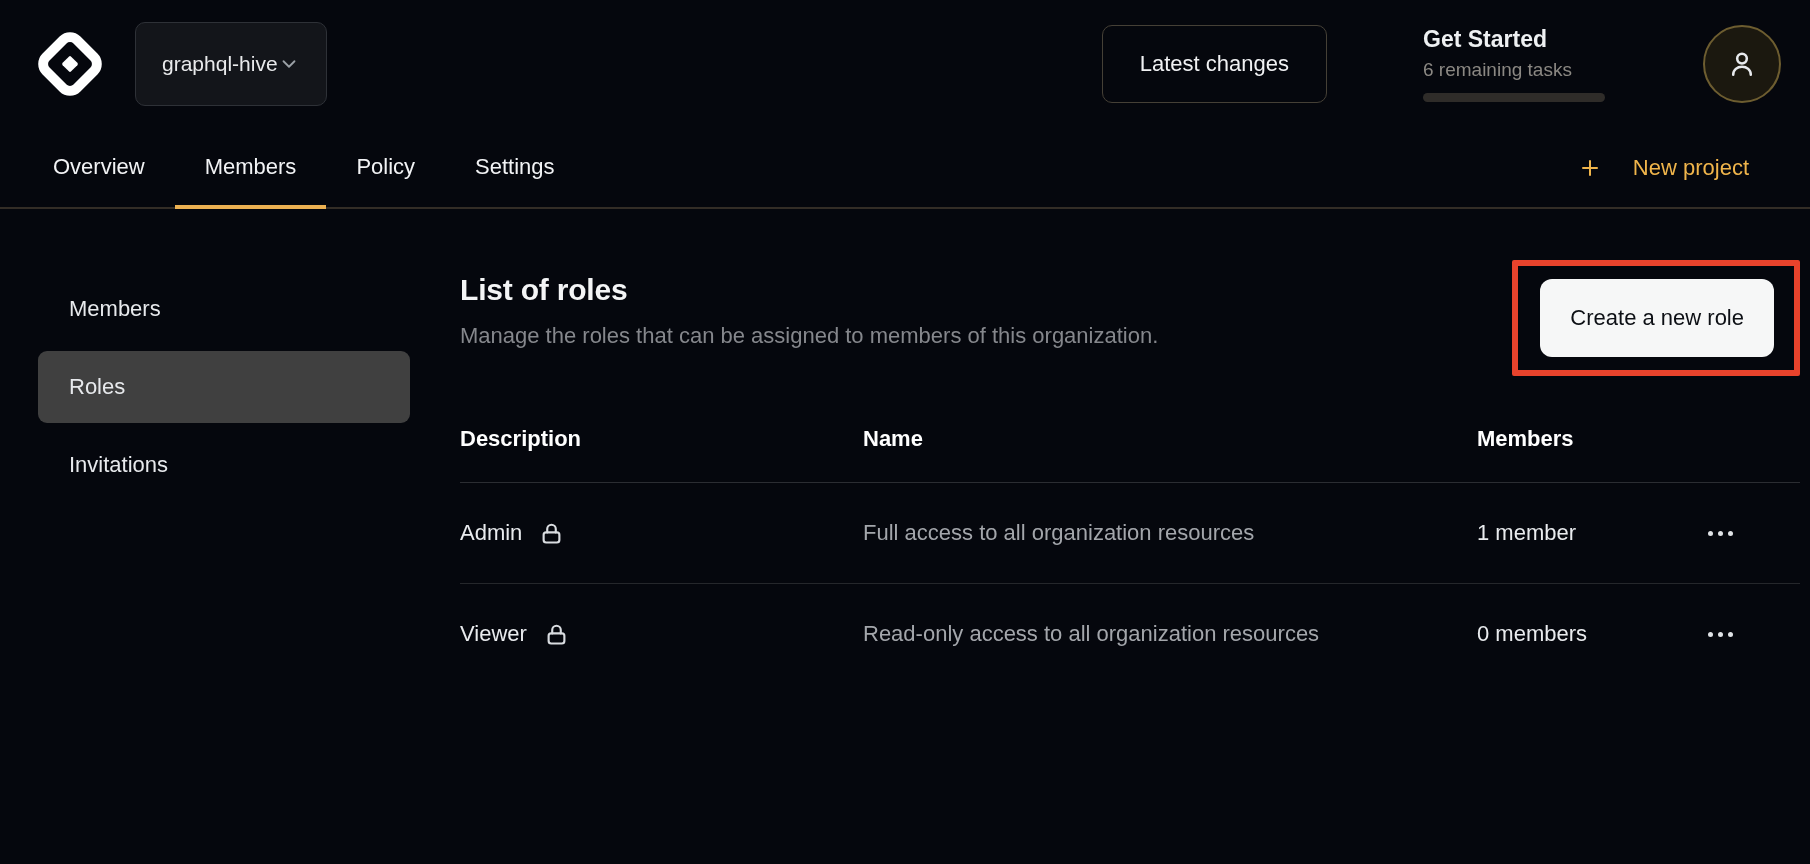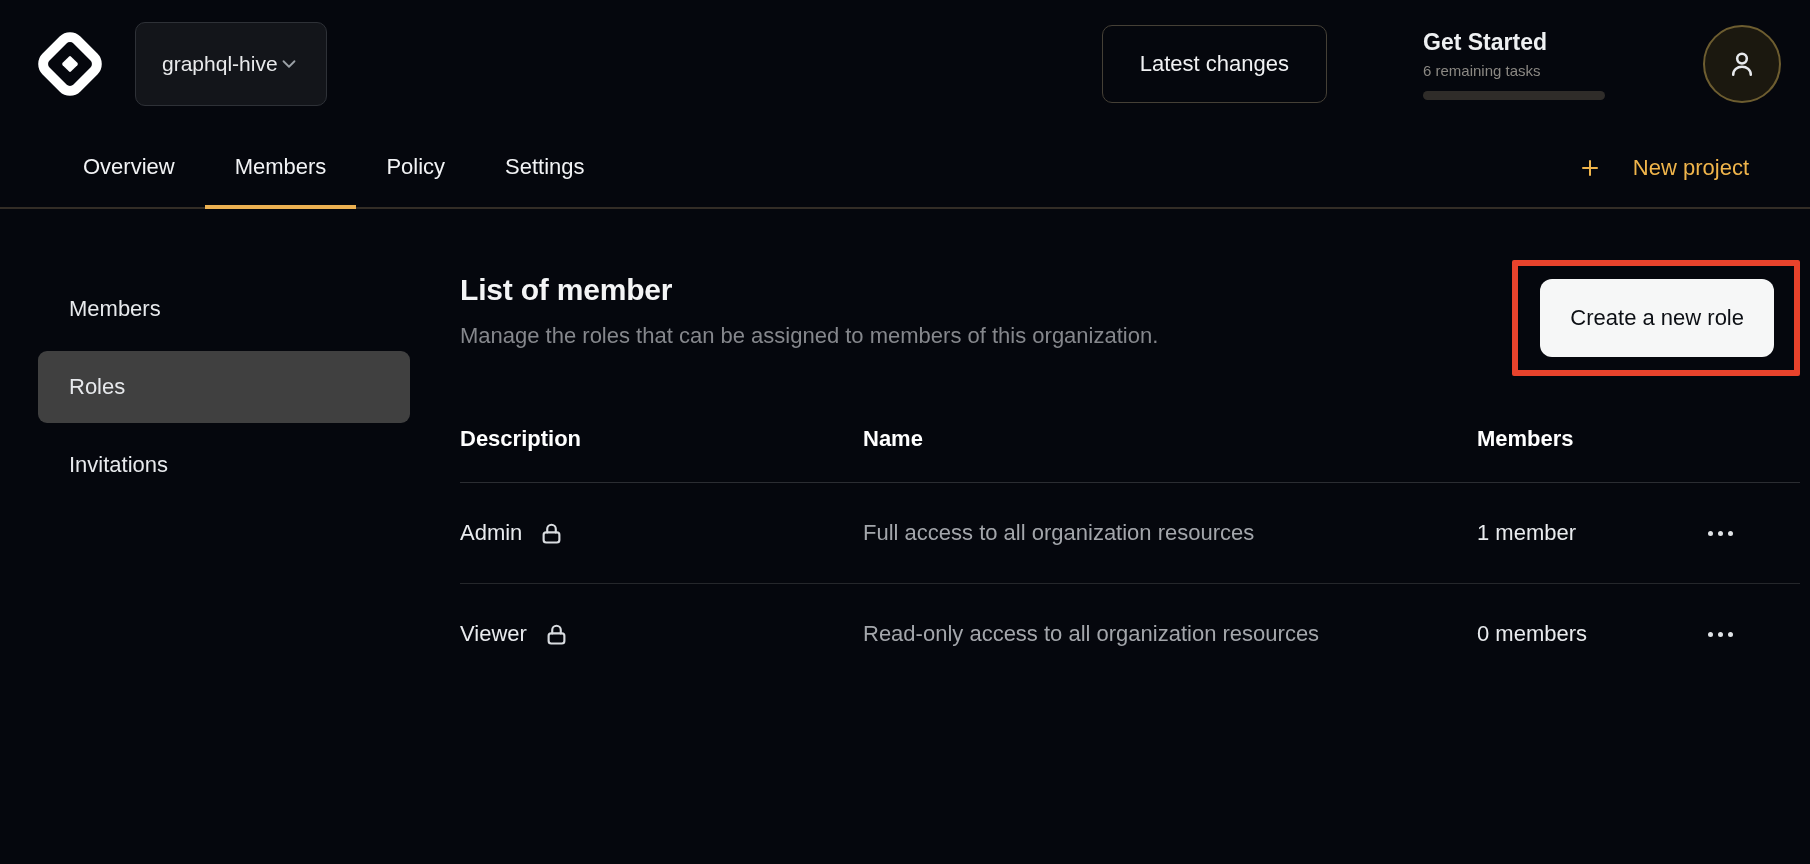--- a/index.html
+++ b/index.html
@@ -26,34 +26,34 @@
   }
   .org-select .chev { width:22px; height:22px; color:#9aa0a6; }
   .top-right { margin-left:auto; display:flex; align-items:center; }
   .btn-latest {
     height:78px; padding:0 37px; background:transparent;
     border:1px solid #454036; border-radius:10px;
     color:#f0f1f3; font-size:22px; font-family:inherit; cursor:pointer;
   }
   .get-started { margin-left:96px; width:182px; }
   .gs-title { font-size:23px; font-weight:600; color:#eef0f2; }
-  .gs-sub { margin-top:6px; font-size:15px; color:#8b8883; white-space:nowrap; }
+  .gs-sub { margin-top:6px; font-size:19px; color:#8b8883; white-space:nowrap; }
   .gs-bar { margin-top:12px; width:182px; height:9px; border-radius:5px; background:#2f2c29; overflow:hidden; }
   .gs-bar-fill { height:100%; width:0%; background:#efb547; }
   .avatar {
     margin-left:98px; width:78px; height:78px; border-radius:50%;
     border:2px solid #6d5d30; background:#1b180f;
     display:flex; align-items:center; justify-content:center; cursor:pointer;
   }
   .avatar svg { width:34px; height:34px; color:#e8eaed; }
 
   
   .tabbar {
     display:flex; align-items:stretch; height:81px;
-    padding-left:53px; border-bottom:2px solid #332d26; position:relative;
+    padding-left:23px; border-bottom:2px solid #332d26; position:relative;
   }
   .tab {
     display:flex; align-items:center; padding:0 30px;
     font-size:22px; color:#f2f3f5; cursor:pointer;
     border-bottom:4px solid transparent; margin-bottom:-2px;
   }
   .tab.active { border-bottom-color:#ecb152; }
   .new-project {
     margin-left:auto; margin-right:61px; align-self:center;
     display:flex; align-items:center; gap:31px;
@@ -166,21 +166,21 @@
     <div class="sidebar">
       <div class="side-item">Members</div>
       <div class="side-item active">Roles</div>
       <div class="side-item">Invitations</div>
     </div>
 
     <div class="main">
 
       <div class="main-header">
         <div>
-          <div class="page-title">List of member</div>
+          <div class="page-title">List of roles</div>
           <div class="page-sub">Manage the roles that can be assigned to members of this organization.</div>
         </div>
 
         <div class="highlight-box">
           <button class="btn-create">Create a new role</button>
         </div>
       </div>
 
       <div class="table">
 

